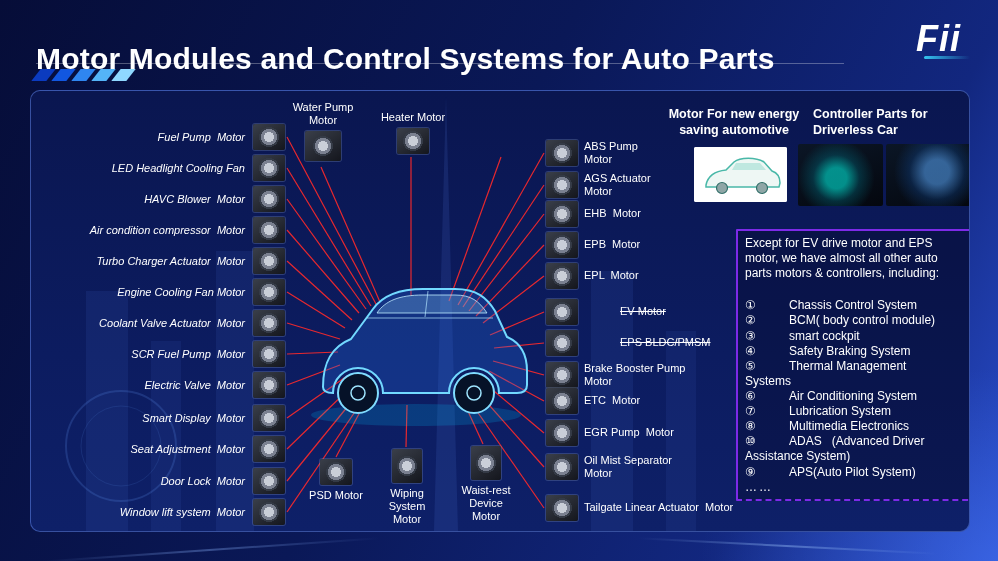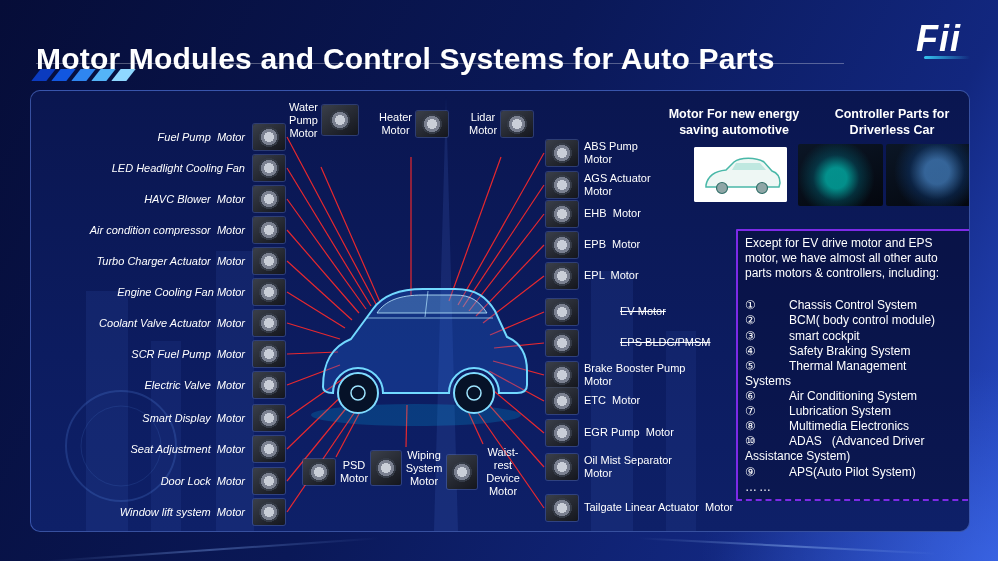--- a/index.html
+++ b/index.html
@@ -30,36 +30,36 @@
     background:linear-gradient(180deg,#0a1650 0%,#0c1c60 60%,#0e2068 100%);}
   .panel svg.canvas{position:absolute;left:0;top:0;width:938px;height:440px;}
 
   
   .lrow{position:absolute;left:8px;width:246px;height:26px;display:flex;align-items:center;
     justify-content:flex-end;gap:8px;}
   .lrow .lbl{font-size:11px;white-space:pre;text-align:right;font-style:italic;}
   .rrow{position:absolute;left:515px;display:flex;align-items:center;gap:6px;}
   .rlbl{font-size:11px;width:165px;white-space:pre-wrap;line-height:1.2;}
   .struck{text-decoration:line-through;margin-left:36px;}
-  .titem,.bitem{position:absolute;display:flex;flex-direction:row;align-items:center;gap:4px;}
+  .titem,.bitem{position:absolute;display:flex;flex-direction:column;align-items:center;gap:4px;}
   .tlbl{font-size:11px;line-height:1.18;white-space:pre-line;text-align:center;display:block;}
 
   .thumb{width:32px;height:26px;flex:0 0 auto;border-radius:2px;
     background:
       radial-gradient(circle at 50% 50%, #c9ced8 0 5px, #7a8090 5px 8px, #343a46 8px 10px, transparent 10px),
       linear-gradient(145deg,#3a3f4a,#14161d);
     box-shadow:0 0 0 1px rgba(130,150,190,.3);}
   .thumb.big{width:36px;height:30px;}
   .thumb.tall{width:30px;height:34px;}
 
   
   .ne-title{position:absolute;left:628px;top:16px;width:150px;font-size:12.5px;font-weight:700;
     text-align:center;white-space:pre-line;line-height:1.25;}
   .dl-title{position:absolute;left:782px;top:16px;width:158px;font-size:12.5px;font-weight:700;
-    text-align:center;white-space:pre-line;line-height:1.25;}
+    text-align:left;white-space:pre-line;line-height:1.25;}
   .ne-photo{position:absolute;left:663px;top:56px;width:93px;height:55px;background:#fff;
     border-radius:2px;overflow:hidden;}
   .dl-photo{position:absolute;top:53px;width:85px;height:62px;border-radius:2px;overflow:hidden;
     background:linear-gradient(160deg,#0b1626,#04070e);}
   .dl-photo.one{left:767px;}
   .dl-photo.two{left:855px;}
   .dl-photo::after{content:"";position:absolute;inset:0;}
   .dl-photo.one::after{background:radial-gradient(circle at 45% 55%, rgba(0,230,215,.6) 0 18%, rgba(0,140,160,.28) 40%, transparent 66%);}
   .dl-photo.two::after{background:radial-gradient(circle at 60% 45%, rgba(90,170,255,.55) 0 20%, rgba(20,80,160,.3) 45%, transparent 70%);}
 
@@ -207,24 +207,20 @@
 
     <div class="titem" style="left:258px;top:10px;width:68px">
         <span class="tlbl">Water Pump
 Motor</span>
         <span class="thumb big"></span>
       </div>
     <div class="titem" style="left:348px;top:20px;width:68px">
         <span class="tlbl">Heater  Motor</span>
         <span class="thumb"></span>
       </div>
-    <div class="titem" style="left:438px;top:20px;width:64px">
-        <span class="tlbl">Lidar Motor</span>
-        <span class="thumb"></span>
-      </div>
 
     <div class="rrow" style="top:49px">
         <span class="thumb"></span>
         <span class="rlbl">ABS Pump
 Motor</span>
       </div>
     <div class="rrow" style="top:81px">
         <span class="thumb"></span>
         <span class="rlbl">AGS Actuator
 Motor</span>

